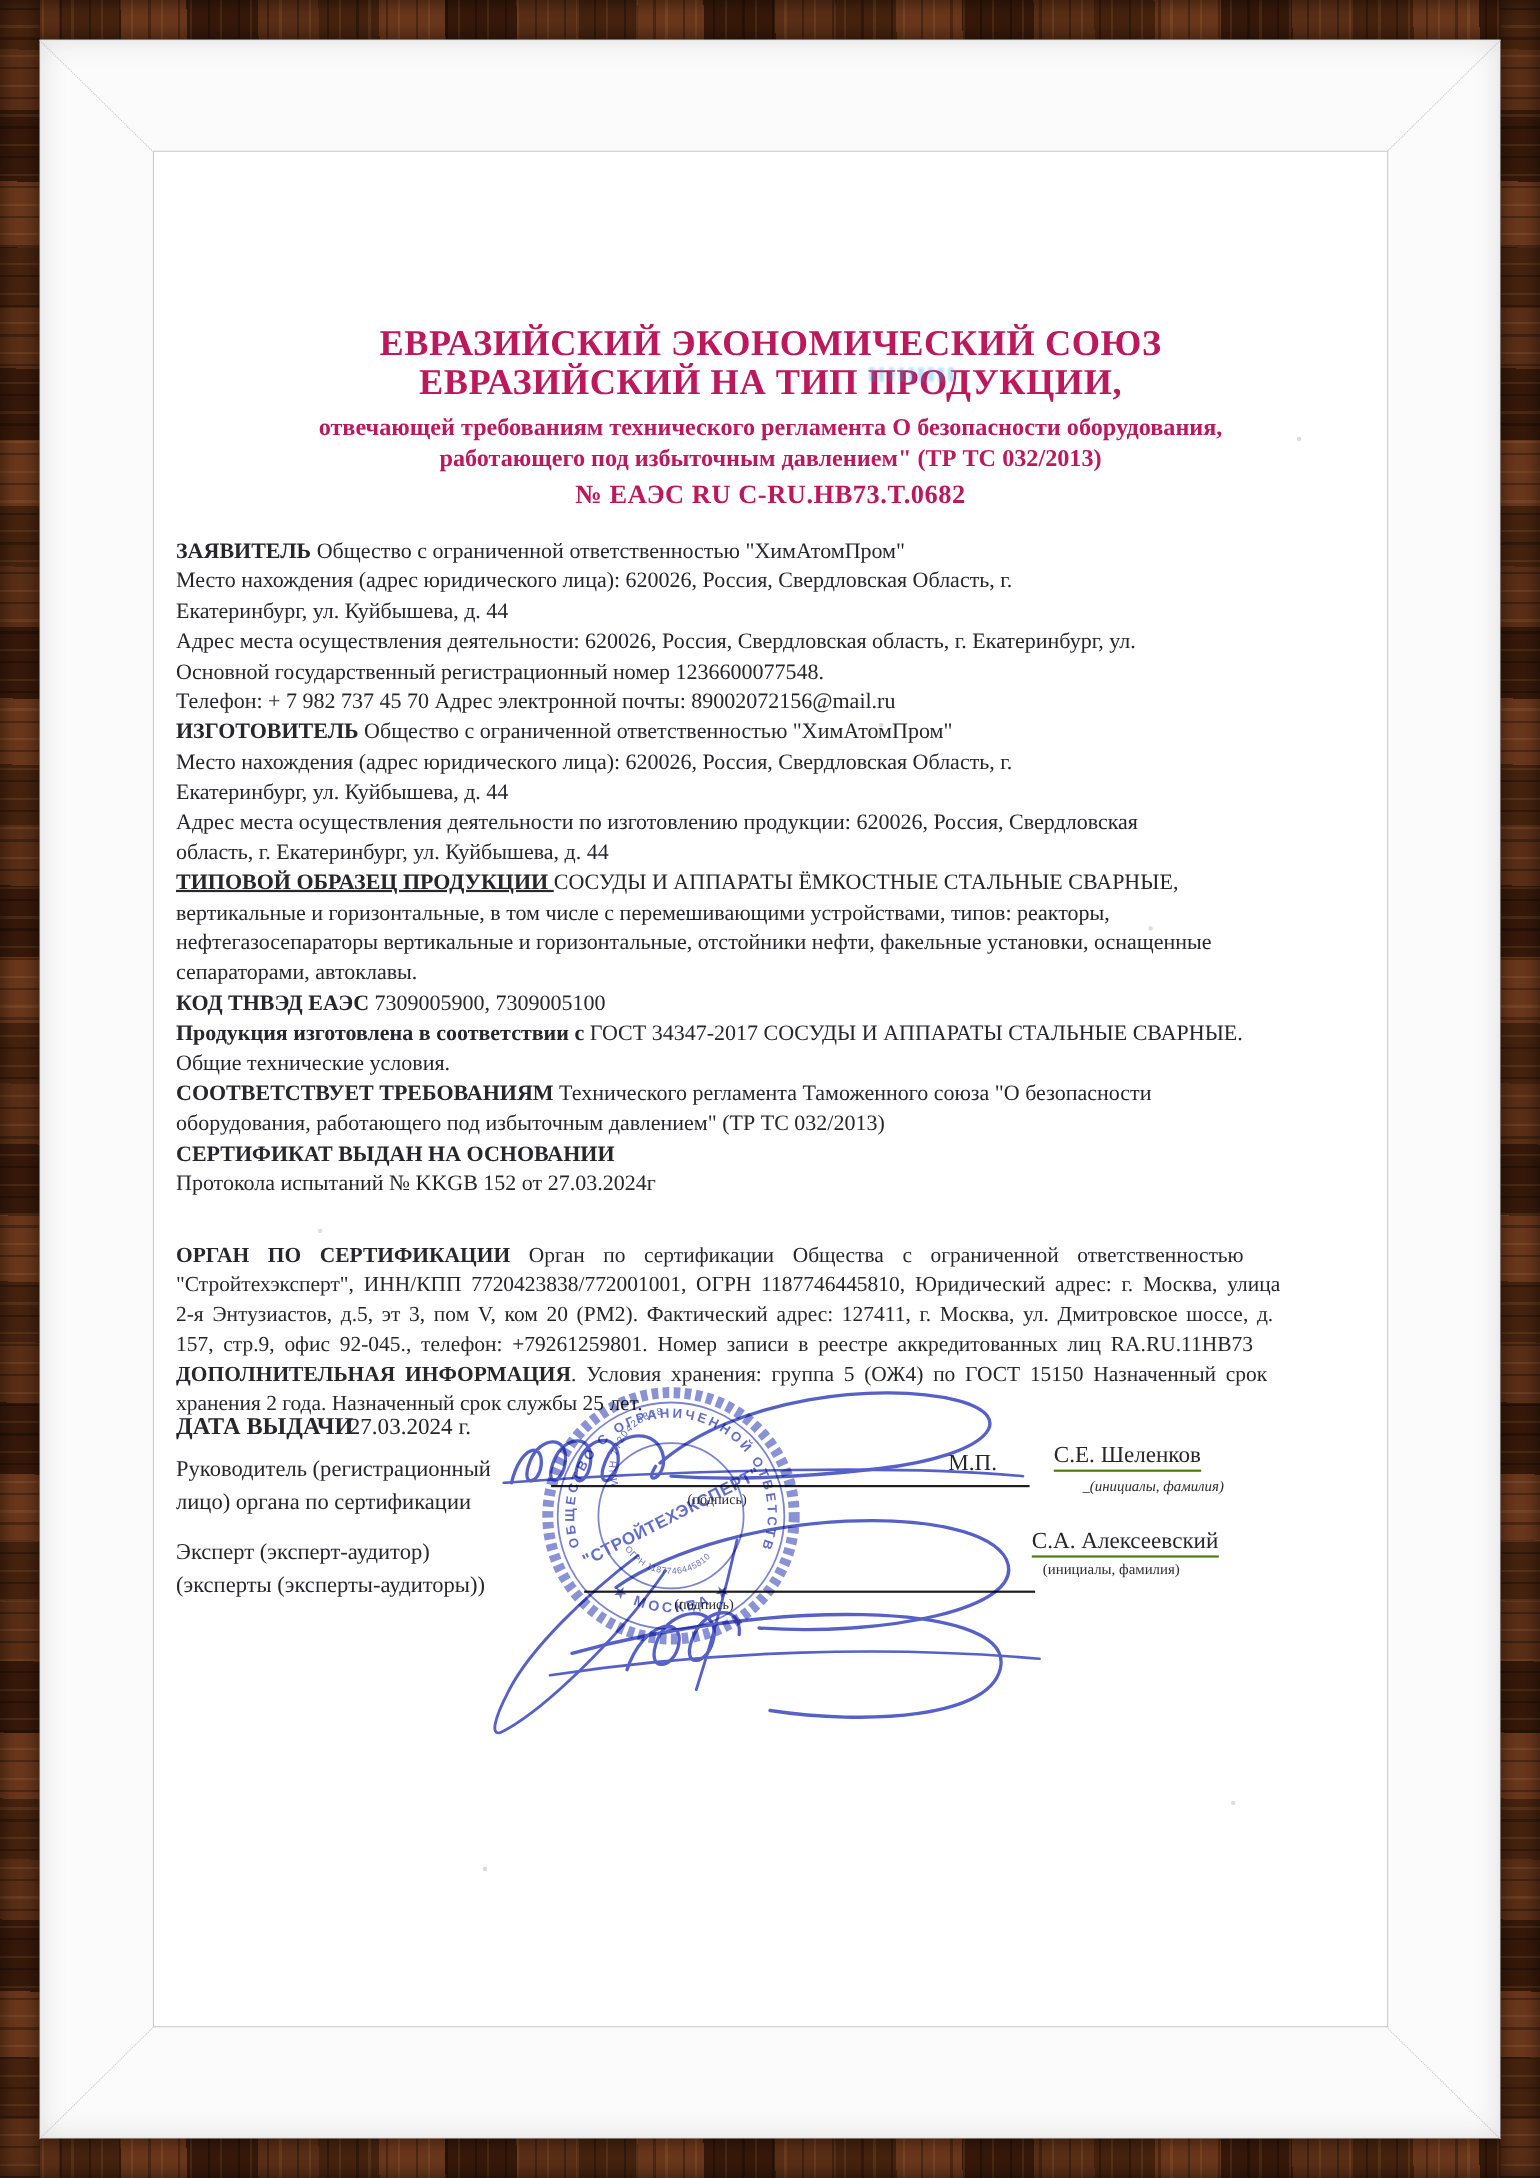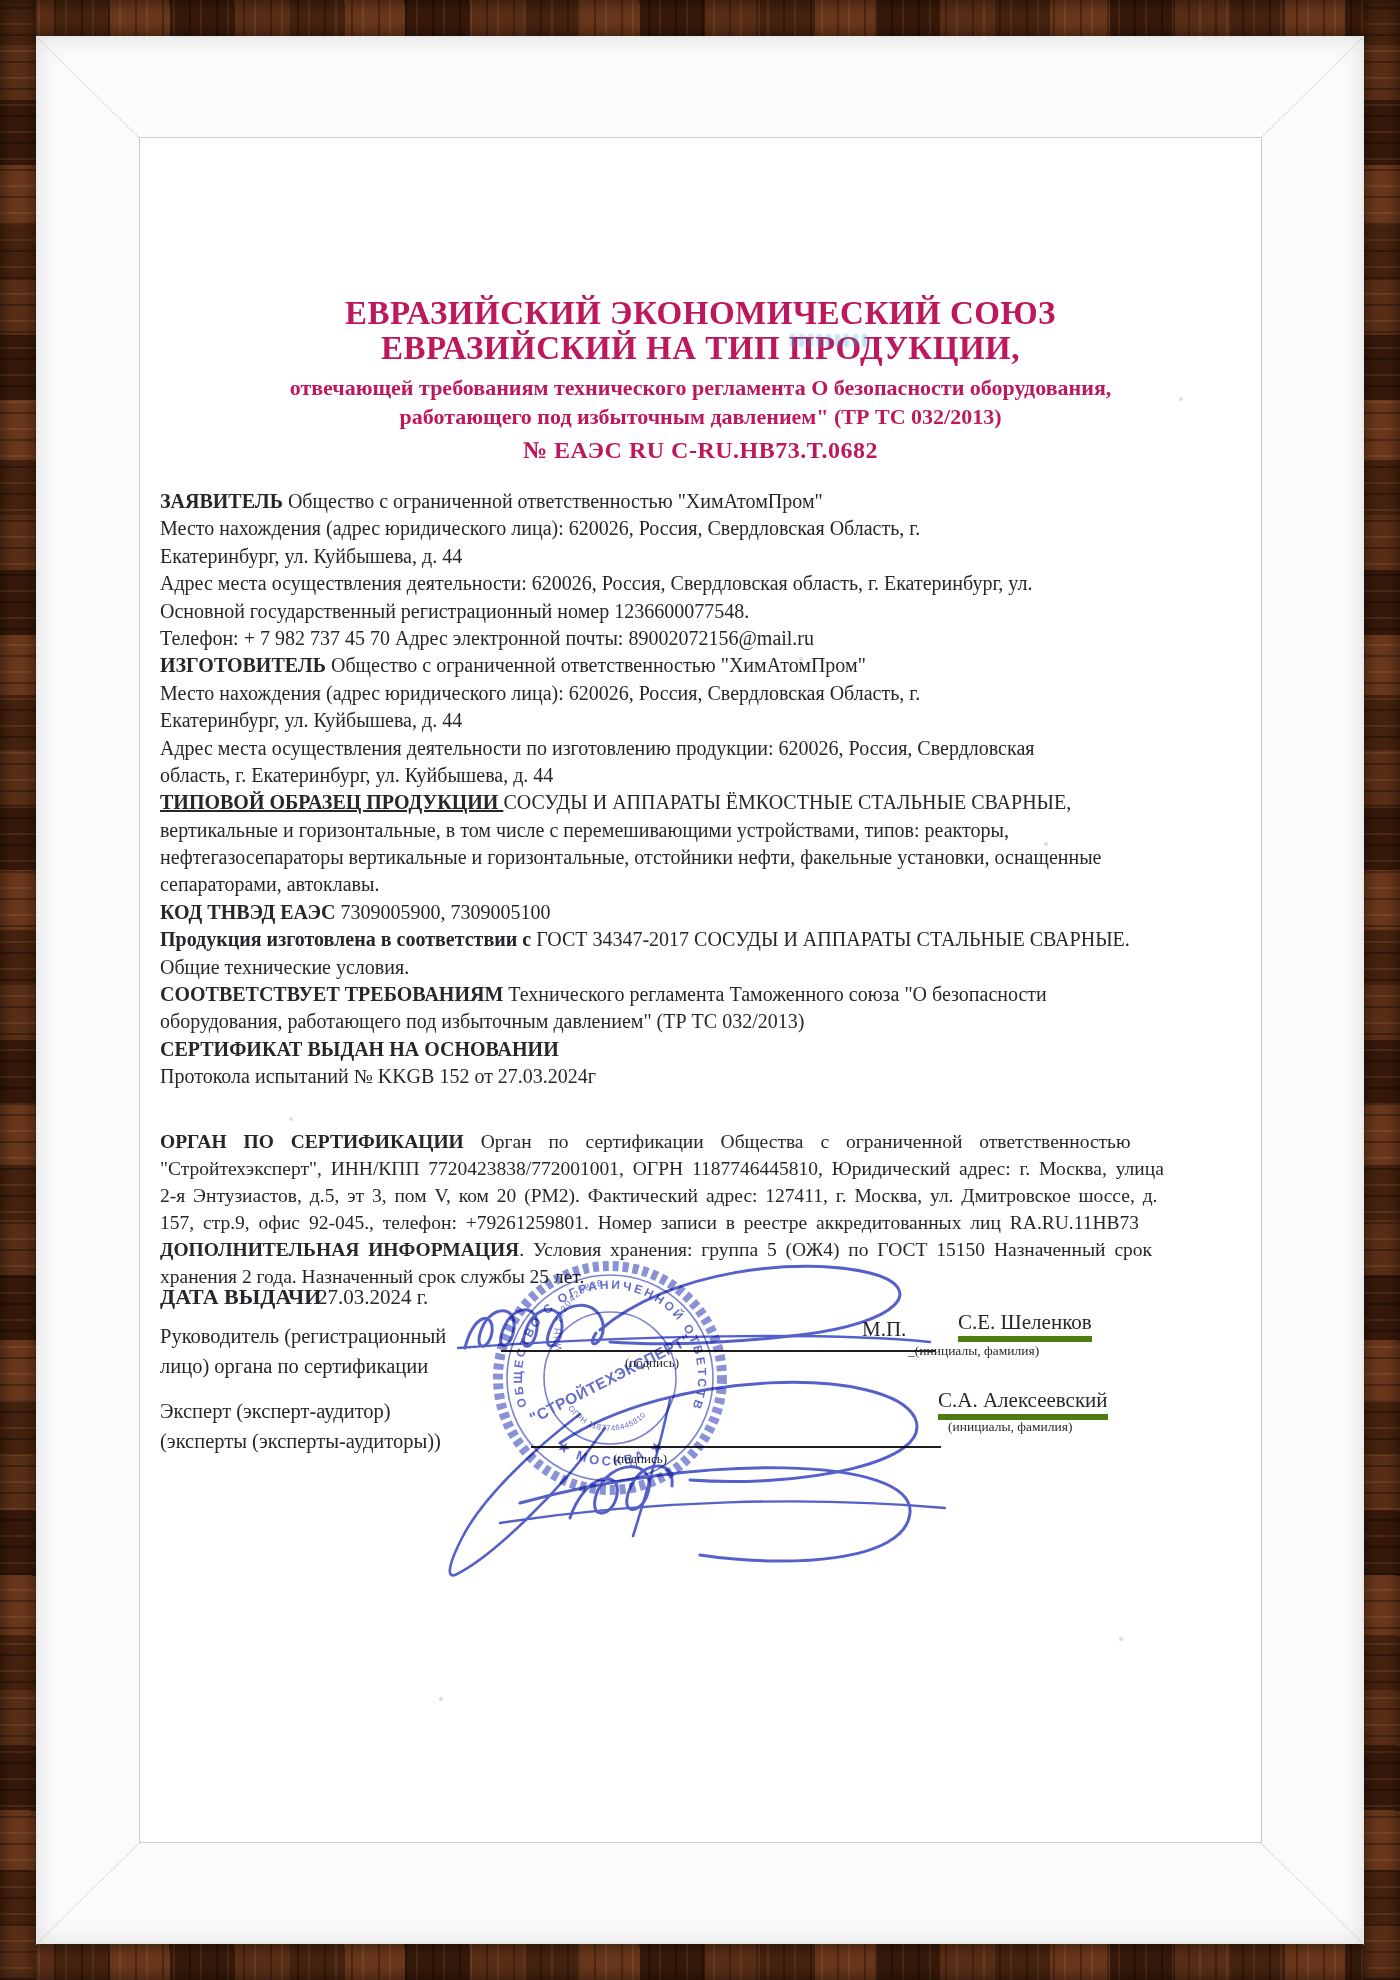--- a/index.html
+++ b/index.html
@@ -50,25 +50,25 @@
   #date-value{left:177px;top:1147px;font-size:21px;}
   #head-role{left:20px;top:1183px;font-size:20.5px;line-height:30px;}
   #expert-role{left:20px;top:1258px;font-size:20.5px;line-height:30px;}
   .sigline{position:absolute;height:2px;background:#1d1d1f;}
   #sigline-1{left:361px;top:1212px;width:435px;}
   #sigline-2{left:391px;top:1308px;width:410px;}
   .podpis{position:absolute;width:240px;text-align:center;font-size:13px;color:#2b2b2e;}
   #podpis-1{left:392px;top:1217px;}
   #podpis-2{left:380px;top:1313px;}
   #mp-label{left:722px;top:1179px;font-size:21px;}
-  .name{position:absolute;font-size:21px;border-bottom:6px solid #4d7c0f;padding-bottom:1px;}
+  .name{position:absolute;font-size:21px;border-bottom:2px solid #4d7c0f;padding-bottom:1px;}
   #head-name{left:818px;top:1172px;}
   #expert-name{left:798px;top:1250px;}
   .name-cap{position:absolute;font-size:13.5px;color:#2b2b2e;}
-  #head-name-cap{left:768px;top:1205px;}
+  #head-name-cap{left:844px;top:1205px;font-style:italic;}
   #expert-name-cap{left:808px;top:1281px;}
   
   #stamp-svg{position:absolute;left:340px;top:1110px;width:260px;height:260px;mix-blend-mode:multiply;opacity:.88;}
   #sig-svg{position:absolute;left:230px;top:1080px;width:700px;height:420px;mix-blend-mode:multiply;}
   
   #ghost-1{position:absolute;left:650px;top:196px;width:80px;height:13px;opacity:.3;filter:blur(1px);
     background:repeating-linear-gradient(90deg,#2aa7d8 0 5px,transparent 5px 9px);}
   #dust{position:absolute;left:0;top:0;width:2px;height:2px;background:transparent;border-radius:50%;
     box-shadow:660px 520px 0 1px #d8d8d6, 905px 705px 0 1px #dcdcda, 300px 1560px 0 1px #d9d9d7,
                980px 1500px 0 1px #dedddb, 150px 980px 0 1px #e0dfdd, 1040px 260px 0 1px #dddcda;}

